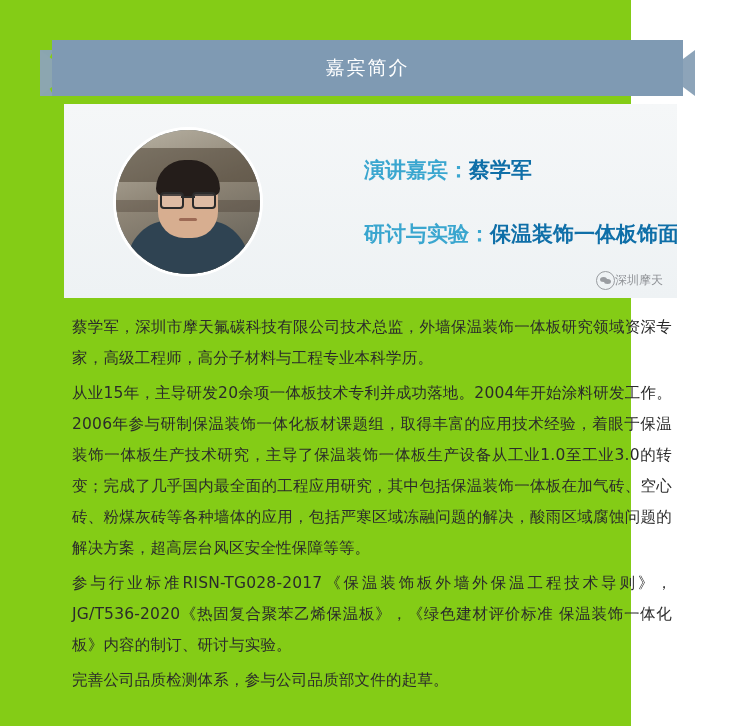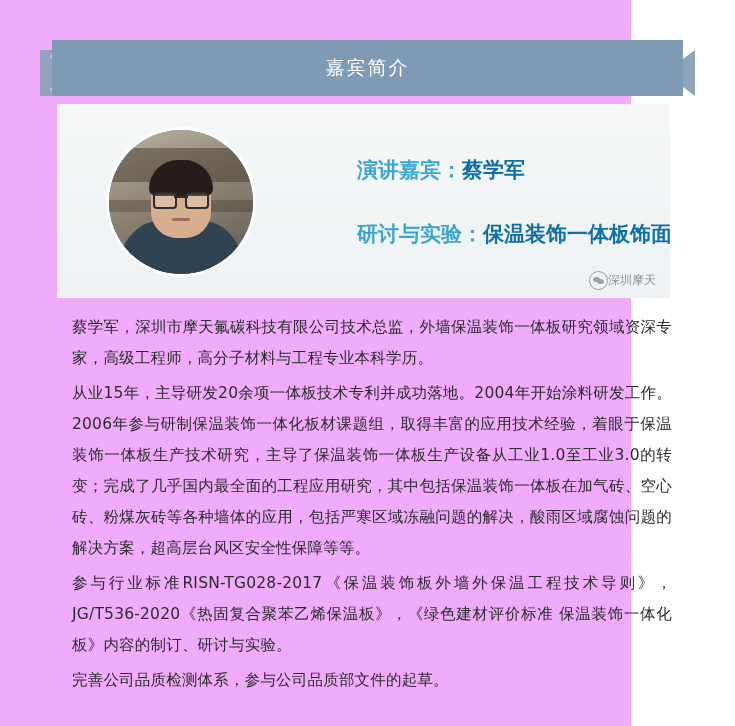--- a/index.html
+++ b/index.html
@@ -10,21 +10,21 @@
     width: 735px;
     height: 726px;
     background: #ffffff;
     font-family: "DejaVu Sans", "Liberation Sans", sans-serif;
     overflow: hidden;
   }
   .page {
     position: relative;
     width: 631px;
     height: 726px;
-    background: #f0abfc;
+    background: #84cc16;
   }
   
   .ribbon-wrap {
     position: absolute;
     left: 40px;
     top: 40px;
     width: 655px;
     height: 56px;
   }
   .ribbon-tail-left {
@@ -71,21 +71,21 @@
   }
   .ribbon-title {
     color: #ffffff;
     font-size: 19px;
     letter-spacing: 2px;
     font-weight: normal;
   }
   
   .banner {
     position: absolute;
-    left: 57px;
+    left: 64px;
     top: 104px;
     width: 613px;
     height: 194px;
     background: linear-gradient(180deg, #f5f7f8 0%, #eef2f4 100%);
     overflow: hidden;
     text-decoration: underline;
   }
   .portrait {
     position: absolute;
     left: 52px;

